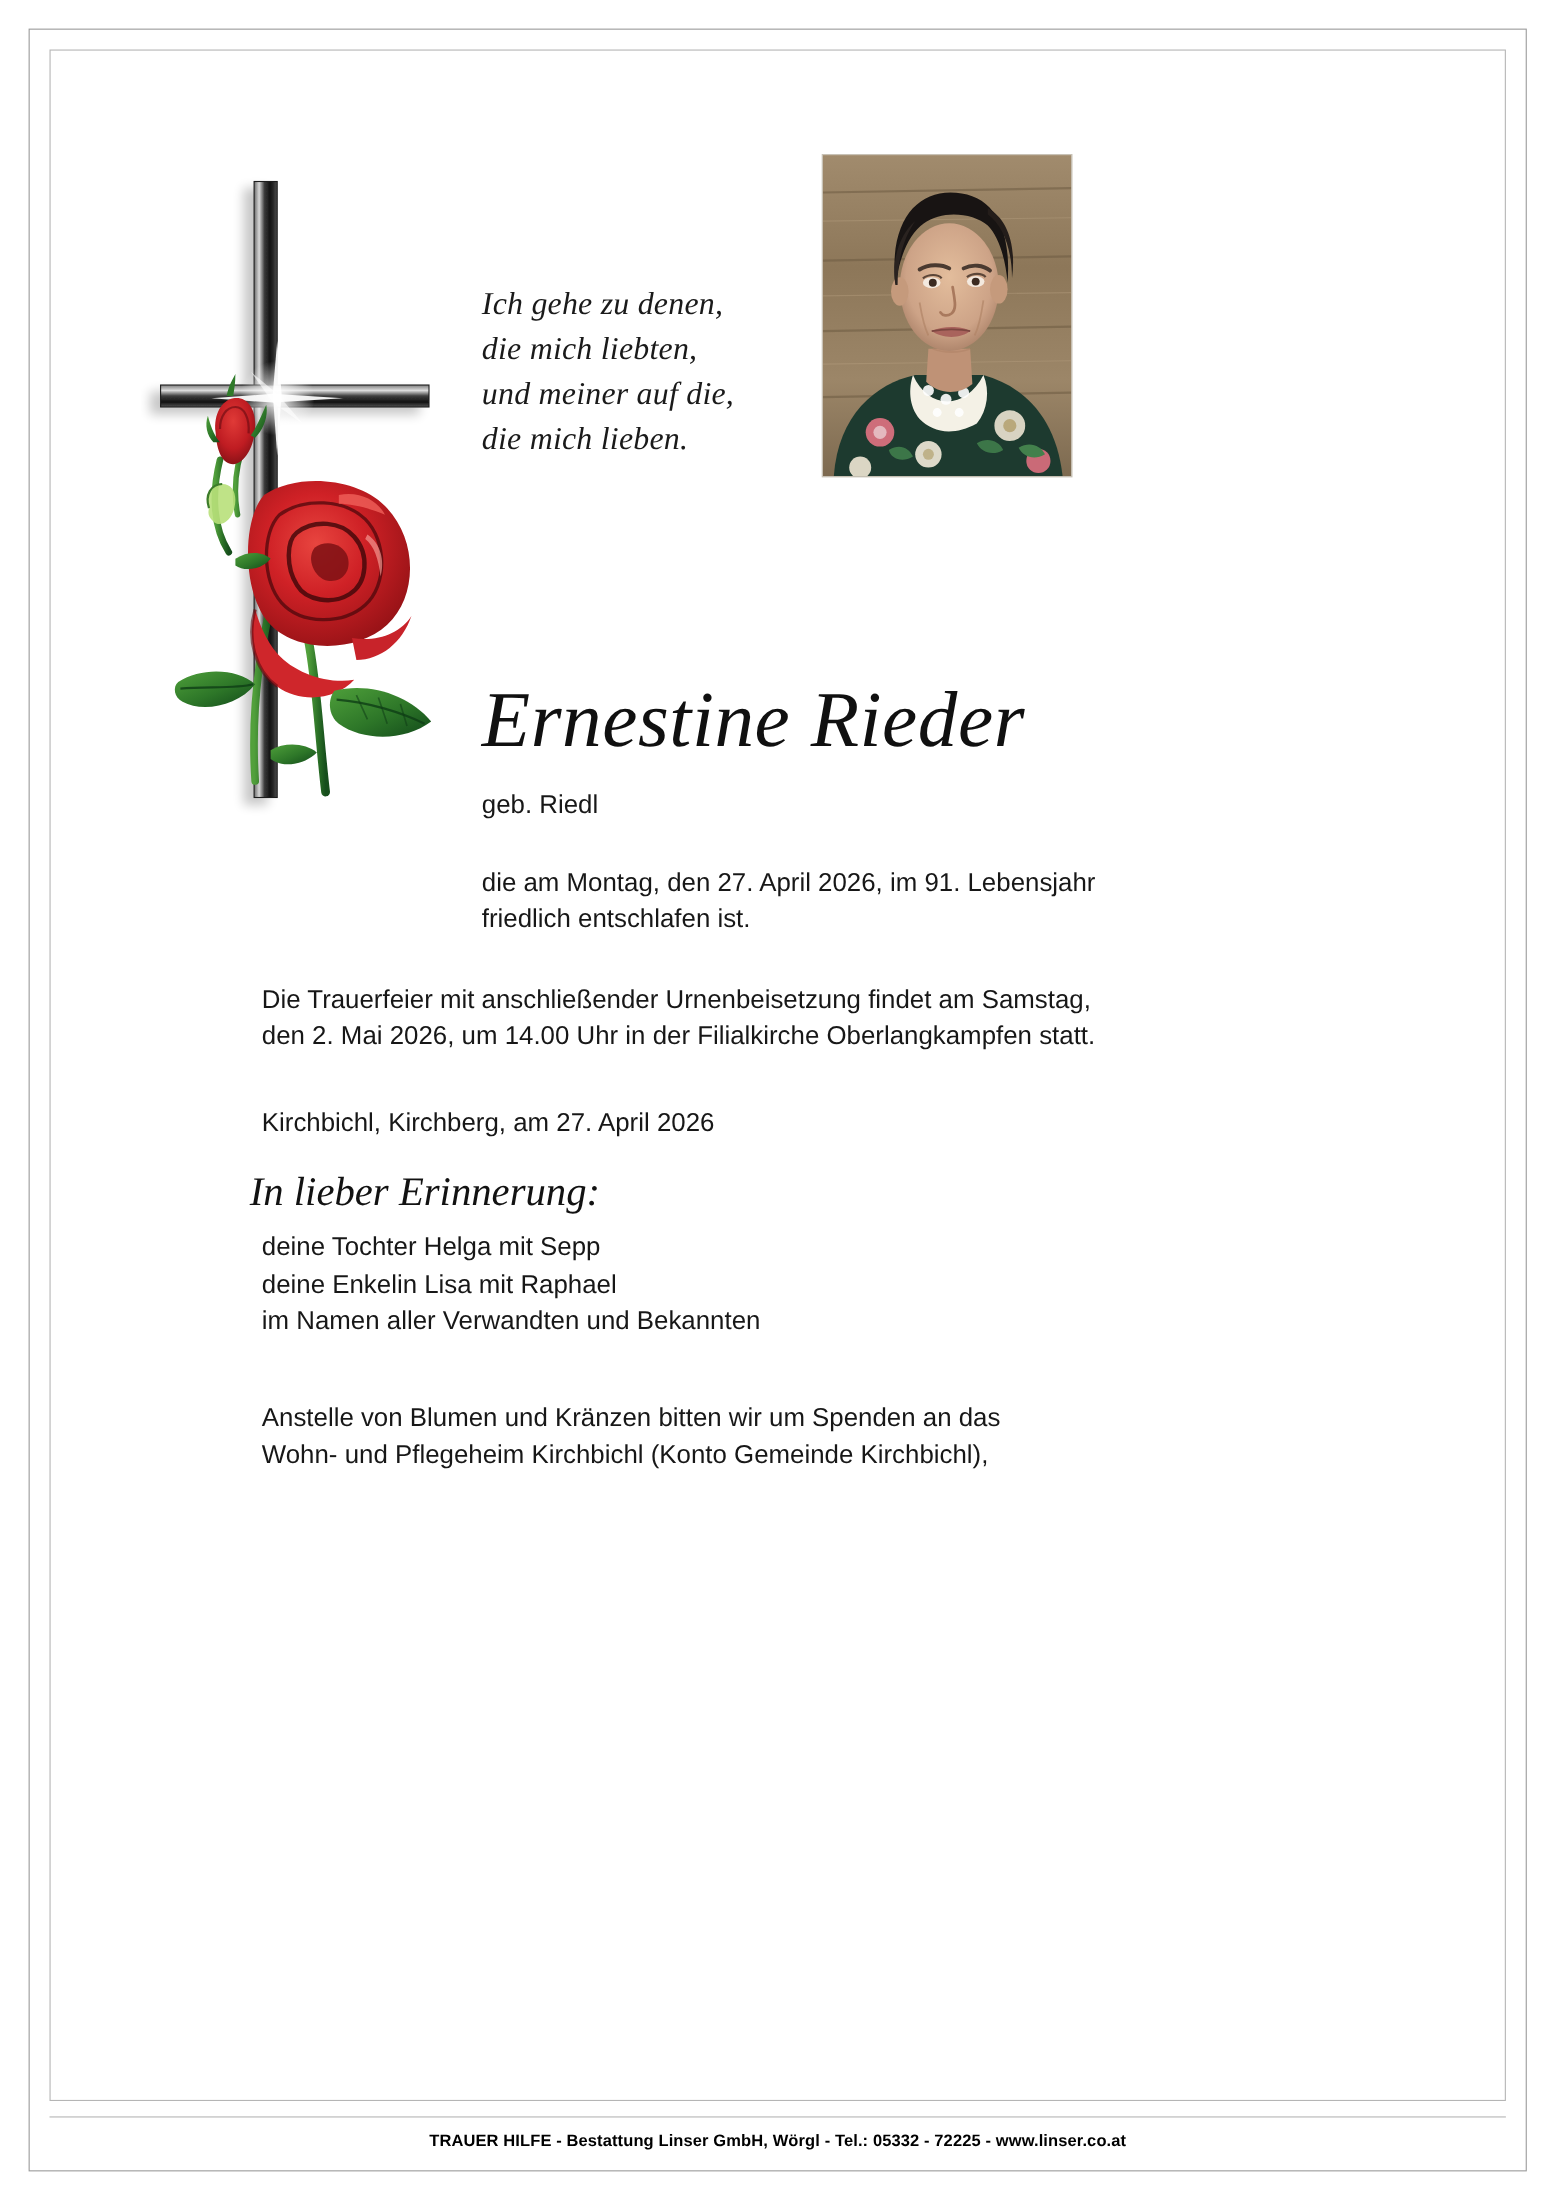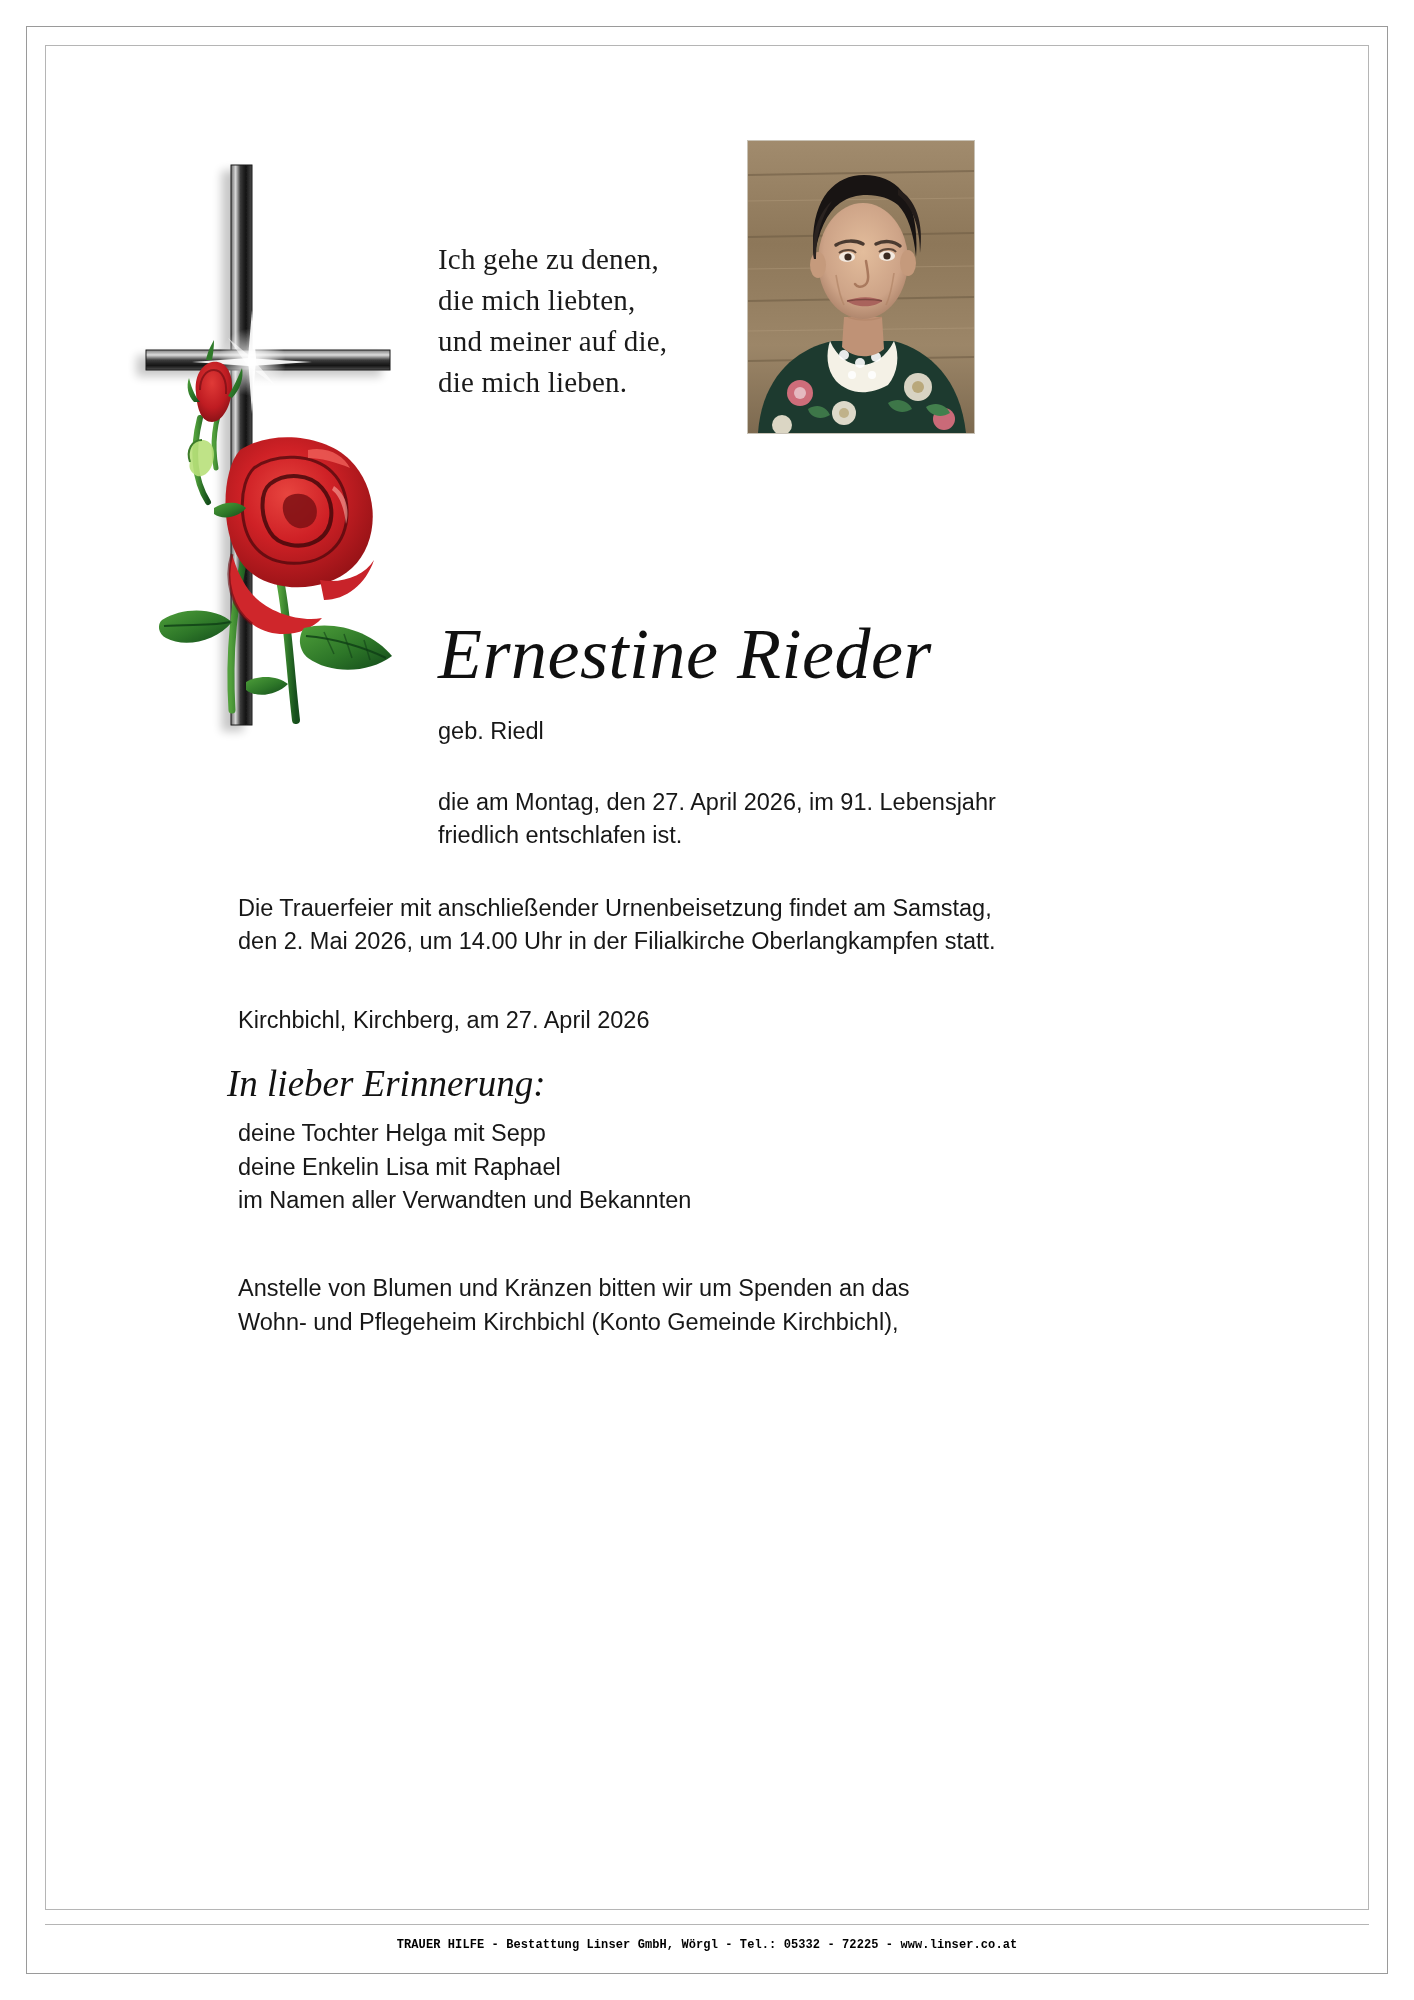--- a/index.html
+++ b/index.html
@@ -59,23 +59,24 @@
     height: 292px;
     overflow: hidden;
     box-shadow: 0 0 0 1px #c8c2b6;
   }
   .portrait svg { display: block; width: 100%; height: 100%; }
 
   
   .poem {
     position: absolute;
     left: 438px;
-    top: 239px;
+    top: 256px;
     width: 330px;
     font-family: "Liberation Serif", serif;
+    font-style: italic;
     font-size: 29px;
     line-height: 41px;
     color: #1a1a1a;
     letter-spacing: 0.2px;
   }
   .poem div { white-space: nowrap; }
 
   
   .txt {
     color: #171717;
@@ -158,25 +159,24 @@
     width: 1324px;
     height: 1px;
     background: #b5b5b5;
   }
   .footer {
     position: absolute;
     left: 0;
     top: 1938px;
     width: 1414px;
     text-align: center;
-    font-size: 12px;
+    font-size: 15px;
     font-weight: bold;
     color: #000000;
     letter-spacing: 0.1px;
-    font-family: Liberation Mono, monospace;
   }
 </style>
 </head>
 <body>
 
 <div class="page">
 
   <div class="frame-outer"></div>
   <div class="frame-inner"></div>
 

